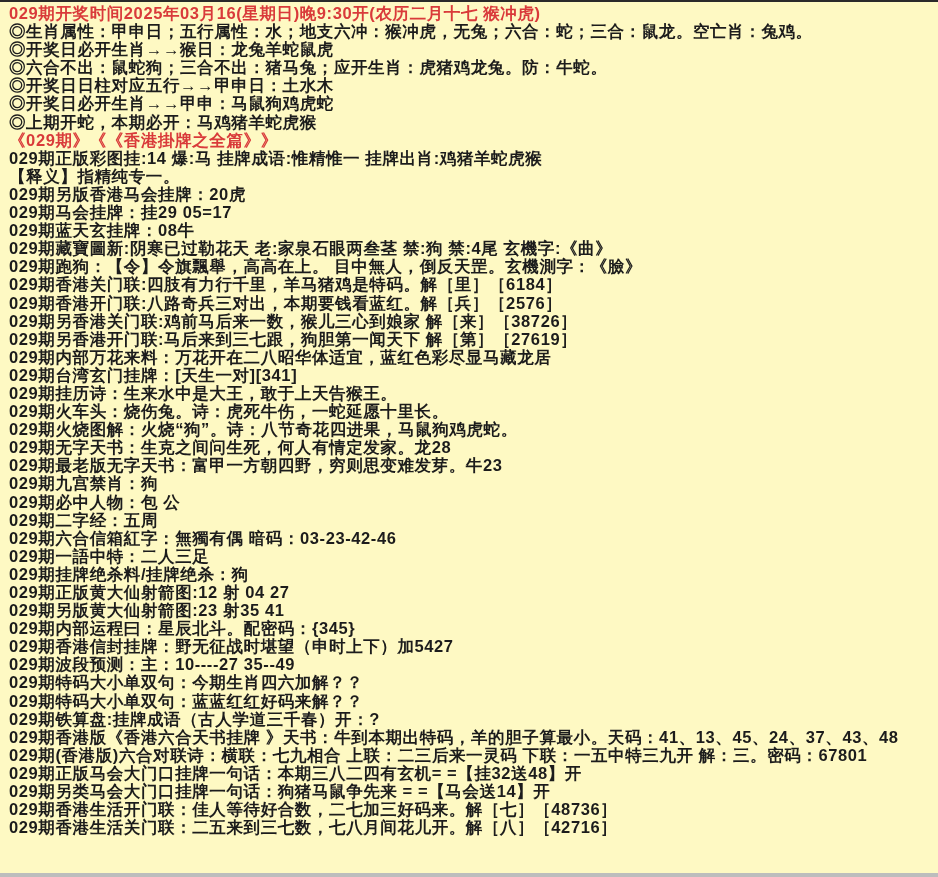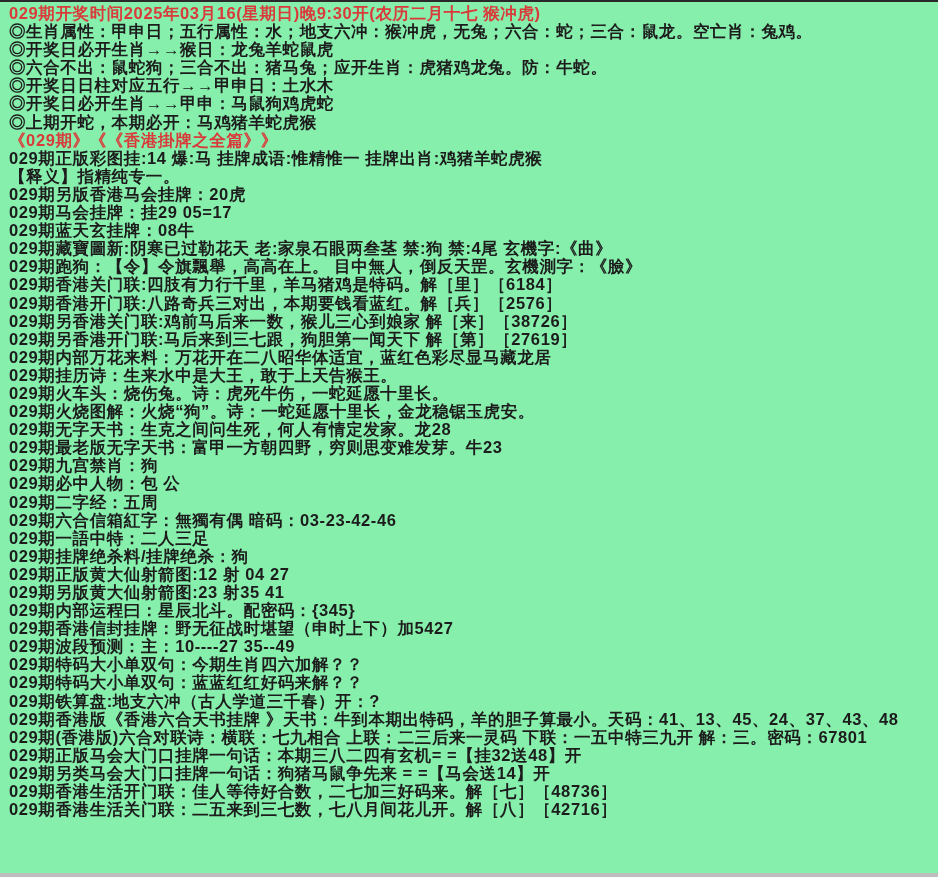--- a/index.html
+++ b/index.html
@@ -1,20 +1,20 @@
 <!DOCTYPE html>
 <html><head>
 <meta charset="utf-8">
 <style>
   html, body { margin: 0; padding: 0; background: #e8e8e8; }
   .page {
     position: relative;
     width: 938px;
     height: 877px;
-    background: #86efac;
+    background: #fef9c3;
     overflow: hidden;
     box-sizing: border-box;
     font-family: "Liberation Sans", sans-serif;
   }
   .top-edge {
     height: 2px;
     background: #2a2a2a;
     width: 100%;
   }
   .bottom-edge {
@@ -57,39 +57,40 @@
     <div class="line">029期另版香港马会挂牌：20虎</div>
     <div class="line">029期马会挂牌：挂29 05=17</div>
     <div class="line">029期蓝天玄挂牌：08牛</div>
     <div class="line">029期藏寶圖新:阴寒已过勒花天 老:家泉石眼两叁茎 禁:狗 禁:4尾 玄機字:《曲》</div>
     <div class="line">029期跑狗：【令】令旗飄舉，高高在上。 目中無人，倒反天罡。玄機測字：《臉》</div>
     <div class="line">029期香港关门联:四肢有力行千里，羊马猪鸡是特码。解［里］［6184］</div>
     <div class="line">029期香港开门联:八路奇兵三对出，本期要钱看蓝红。解［兵］［2576］</div>
     <div class="line">029期另香港关门联:鸡前马后来一数，猴儿三心到娘家 解［来］［38726］</div>
     <div class="line">029期另香港开门联:马后来到三七跟，狗胆第一闻天下 解［第］［27619］</div>
     <div class="line">029期内部万花来料：万花开在二八昭华体适宜，蓝红色彩尽显马藏龙居</div>
+    <div class="line">029期台湾玄门挂牌：[天生一对][341]</div>
     <div class="line">029期挂历诗：生来水中是大王，敢于上天告猴王。</div>
     <div class="line">029期火车头：烧伤兔。诗：虎死牛伤，一蛇延愿十里长。</div>
-    <div class="line">029期火烧图解：火烧“狗”。诗：一蛇延愿十里长，金龙稳锯玉虎安。</div>
+    <div class="line">029期火烧图解：火烧“狗”。诗：八节奇花四进果，马鼠狗鸡虎蛇。</div>
     <div class="line">029期无字天书：生克之间问生死，何人有情定发家。龙28</div>
     <div class="line">029期最老版无字天书：富甲一方朝四野，穷则思变难发芽。牛23</div>
     <div class="line">029期九宫禁肖：狗</div>
     <div class="line">029期必中人物：包 公</div>
     <div class="line">029期二字经：五周</div>
     <div class="line">029期六合信箱紅字：無獨有偶 暗码：03-23-42-46</div>
     <div class="line">029期一語中特：二人三足</div>
     <div class="line">029期挂牌绝杀料/挂牌绝杀：狗</div>
     <div class="line">029期正版黄大仙射箭图:12 射 04 27</div>
     <div class="line">029期另版黄大仙射箭图:23 射35 41</div>
     <div class="line">029期内部运程曰：星辰北斗。配密码：{345}</div>
     <div class="line">029期香港信封挂牌：野无征战时堪望（申时上下）加5427</div>
     <div class="line">029期波段预测：主：10----27 35--49</div>
     <div class="line">029期特码大小单双句：今期生肖四六加解？？</div>
     <div class="line">029期特码大小单双句：蓝蓝红红好码来解？？</div>
-    <div class="line">029期铁算盘:地支六冲（古人学道三千春）开：?</div>
+    <div class="line">029期铁算盘:挂牌成语（古人学道三千春）开：?</div>
     <div class="line">029期香港版《香港六合天书挂牌 》天书：牛到本期出特码，羊的胆子算最小。天码：41、13、45、24、37、43、48</div>
     <div class="line">029期(香港版)六合对联诗：横联：七九相合 上联：二三后来一灵码 下联：一五中特三九开 解：三。密码：67801</div>
     <div class="line">029期正版马会大门口挂牌一句话：本期三八二四有玄机= =【挂32送48】开</div>
     <div class="line">029期另类马会大门口挂牌一句话：狗猪马鼠争先来 = =【马会送14】开</div>
     <div class="line">029期香港生活开门联：佳人等待好合数，二七加三好码来。解［七］［48736］</div>
     <div class="line">029期香港生活关门联：二五来到三七数，七八月间花儿开。解［八］［42716］</div>
   </div>
   <div class="bottom-edge"></div>
 </div>
 

